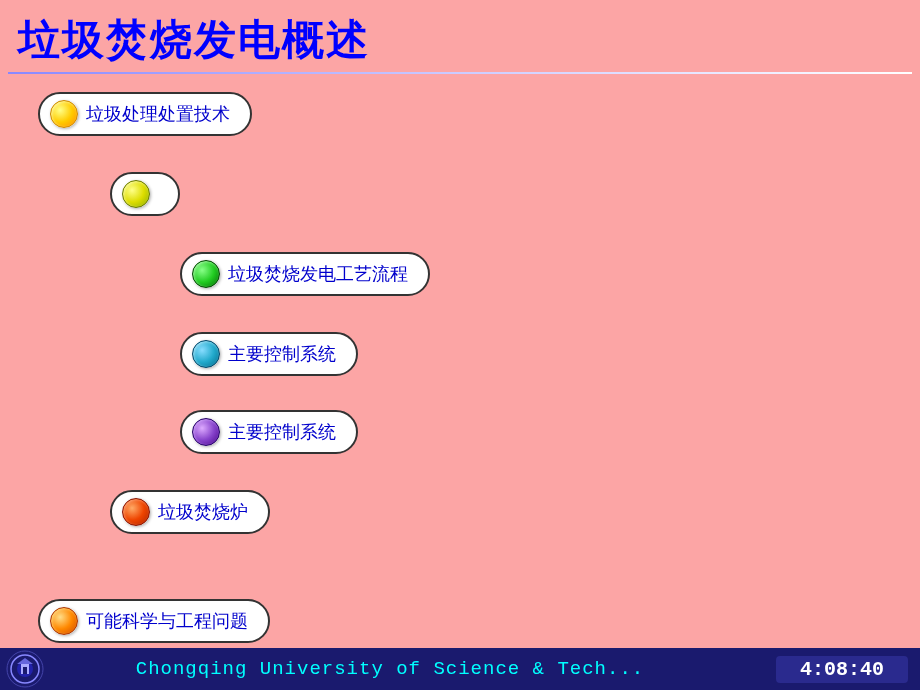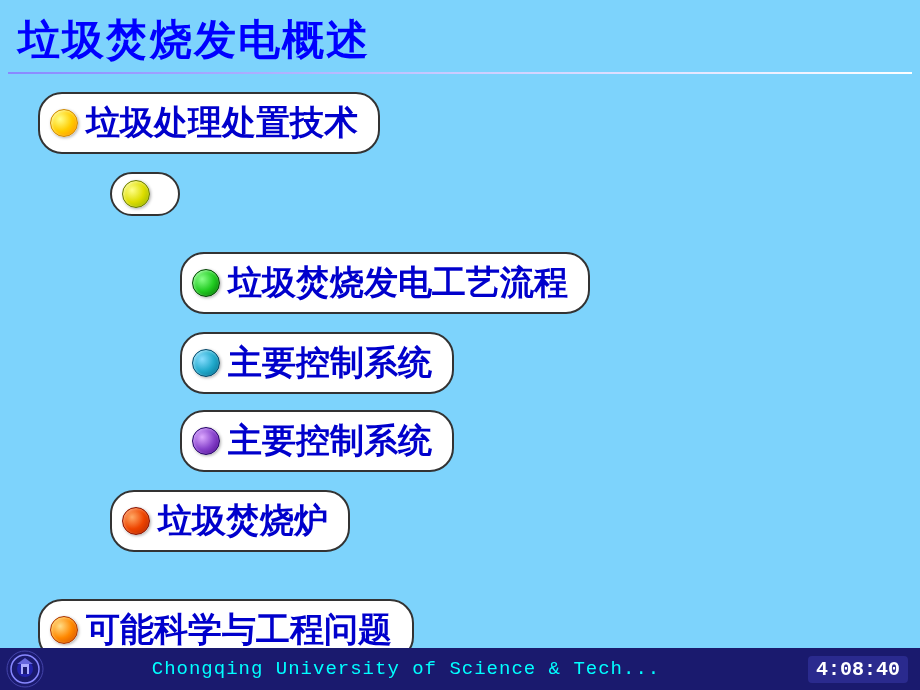--- a/index.html
+++ b/index.html
@@ -8,21 +8,21 @@
       height: 690px;
       background: #ffffff;
       font-family: 'SimHei', 'Microsoft YaHei', 'STHeiti', sans-serif;
       overflow: hidden;
       position: relative;
     }
 
     .slide-container {
       width: 920px;
       height: 690px;
-      background: #7dd3fc;
+      background: #fca5a5;
       position: relative;
     }
 
     
     .slide-title {
       position: absolute;
       top: 12px;
       left: 18px;
       font-size: 42px;
       font-weight: bold;
@@ -69,24 +69,24 @@
       width: 28px;
       height: 28px;
       border-radius: 50%;
       margin-right: 8px;
       flex-shrink: 0;
       position: relative;
       display: inline-block;
     }
 
     .menu-text {
-      font-size: 34px;
+      font-size: 18px;
       color: #0000cc;
       white-space: nowrap;
-      font-weight: bold;
+      font-weight: normal;
     }
 
     
     .bottom-bar {
       position: absolute;
       bottom: 0;
       left: 0;
       width: 920px;
       height: 42px;
       background: #1a1a6e;
@@ -112,21 +112,21 @@
       margin-left: -40px;
     }
 
     .bottom-time {
       color: #ffffff;
       font-family: 'Courier New', monospace;
       font-size: 20px;
       font-weight: bold;
       margin-right: 12px;
       background: #2a2a8e;
-      padding: 2px 8px;
+      padding: 2px 24px;
       border-radius: 4px;
     }
 
     
     .bullet-yellow-orange {
       background: radial-gradient(circle at 35% 35%, #ffff88, #ffcc00, #ff8800);
       border: 1.5px solid #cc8800;
       box-shadow: inset 1px 1px 3px rgba(255,255,200,0.8), 1px 1px 3px rgba(0,0,0,0.3);
     }
 

